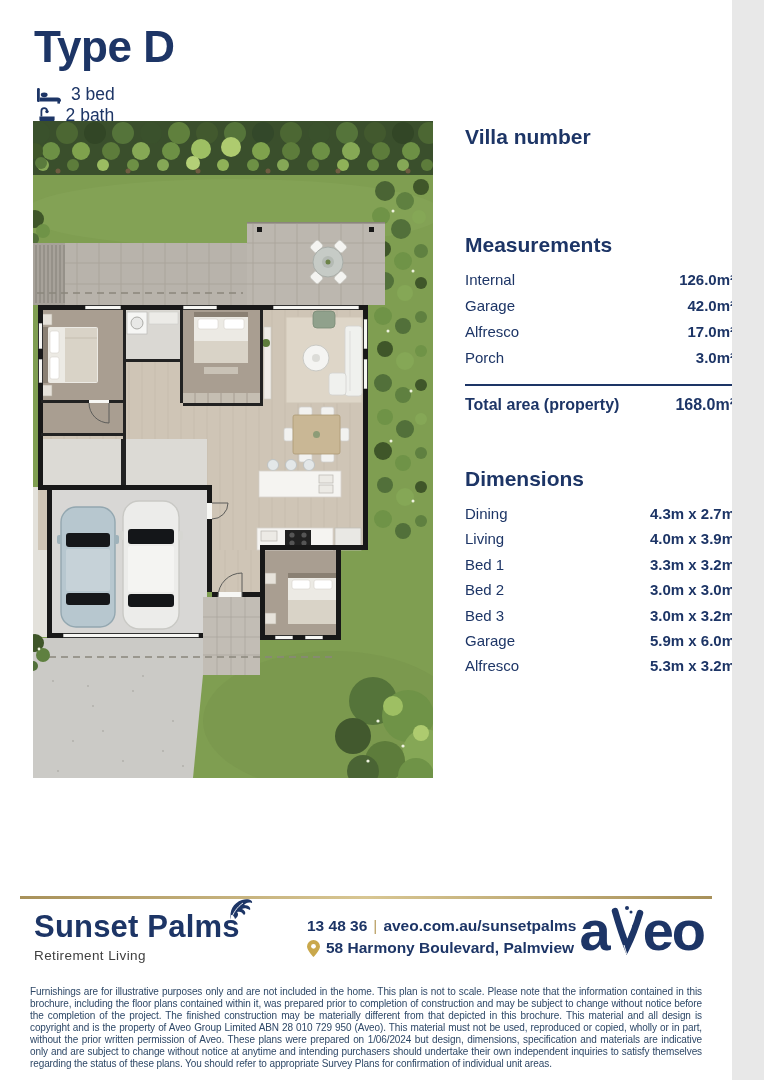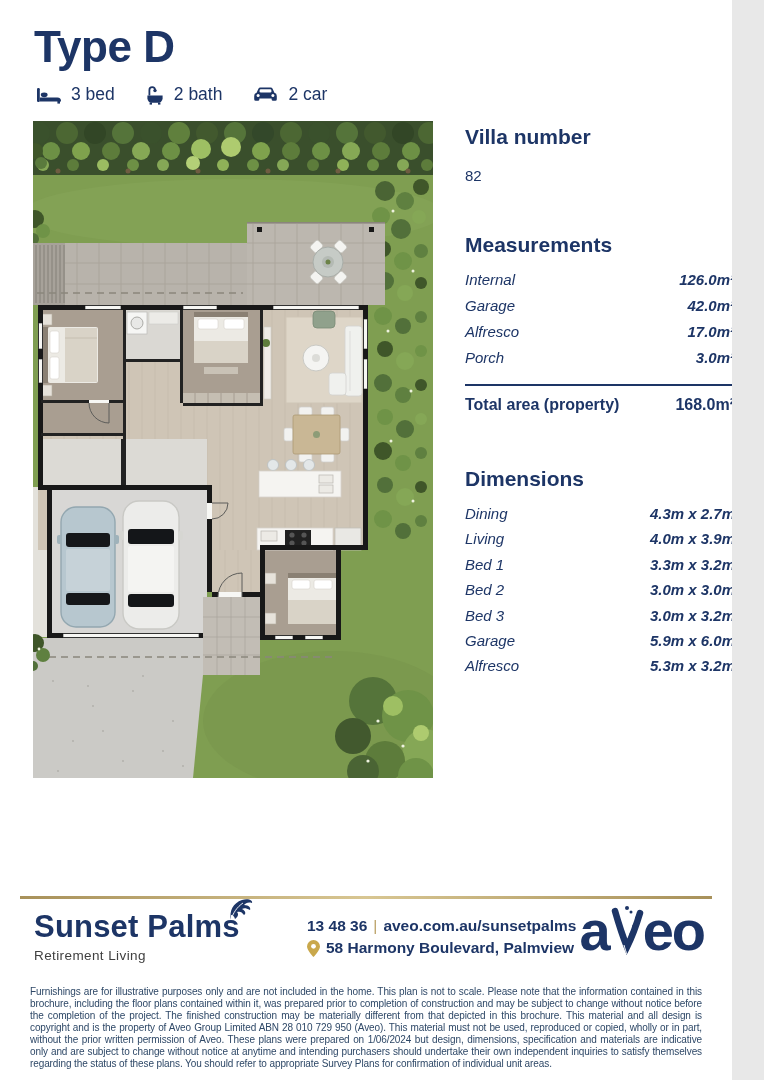--- a/index.html
+++ b/index.html
@@ -1,33 +1,33 @@
 <!DOCTYPE html>
 <html><head>
 <meta charset="utf-8">
 <style>
   html,body{margin:0;padding:0;background:#e8e8e8;}
   .page{position:relative;width:732px;height:1080px;background:#ffffff;overflow:hidden;
         font-family:"Liberation Sans", sans-serif;color:#1d3566;}
   
   .title{position:absolute;left:34px;top:22px;font-size:44px;font-weight:700;letter-spacing:-0.5px;color:#1d3566;}
-  .specs{position:absolute;left:36px;top:84px;display:flex;align-items:center;}
+  .specs{position:absolute;left:36px;top:84px;display:flex;align-items:center;flex-direction:column;}
   .spec{display:flex;align-items:center;margin-right:30px;}
   .spec svg{display:block;margin-right:9px;}
   .spec-label{font-size:17.5px;font-weight:500;color:#1d3566;}
   
   .plan{position:absolute;left:33px;top:121px;width:400px;height:657px;}
   
   .panel{position:absolute;left:465px;top:121px;width:270px;}
   .sec-villa{position:absolute;left:0;top:4px;width:270px;}
   .sec-meas{position:absolute;left:0;top:112px;width:270px;}
   .sec-dims{position:absolute;left:0;top:346px;width:270px;}
   .sec-h{font-size:21px;font-weight:700;color:#1d3566;margin:0 0 14px 0;}
   .villa-num{font-size:15px;margin-top:18px;color:#1d3566;}
-  .rows{margin-top:13px;font-style:italic;}
+  .rows{margin-top:13px;}
   .m-row{display:flex;justify-content:space-between;align-items:baseline;height:26px;font-size:15px;}
   .d-row{display:flex;justify-content:space-between;align-items:baseline;height:25.4px;font-size:15px;}
   .m-row .lbl,.d-row .lbl{font-weight:400;color:#1d3566;}
   .m-row .val,.d-row .val{font-weight:700;color:#1d3566;}
   .divider{border:none;border-top:2px solid #1d3566;margin:9px 0 10px 0;}
   .total-row{display:flex;justify-content:space-between;align-items:baseline;font-size:16px;font-weight:700;}
   
   .footer-rule{position:absolute;left:20px;right:20px;top:896px;height:2.5px;
                background:linear-gradient(to right,#a8915a,#d8c692,#a8915a);}
   .brand{position:absolute;left:34px;top:909px;}
@@ -491,21 +491,20 @@
       <circle cx="2" cy="522" r="9" fill="#3f5629"></circle>
         <circle cx="10" cy="534" r="7" fill="#5f8040"></circle>
         <circle cx="0" cy="545" r="5" fill="#52703a"></circle>
         <circle cx="6" cy="528" r="1.4" fill="#eef2df"></circle>
     </g>
   </svg>
 
   <div class="panel">
     <div class="sec-villa">
       <div class="sec-h">Villa number</div>
-      <div class="villa-num">82</div>
     </div>
     <div class="sec-meas">
       <div class="sec-h">Measurements</div>
       <div class="rows">
 
           <div class="m-row">
             <span class="lbl">Internal</span>
             <span class="val">126.0m²</span>
           </div>
 

